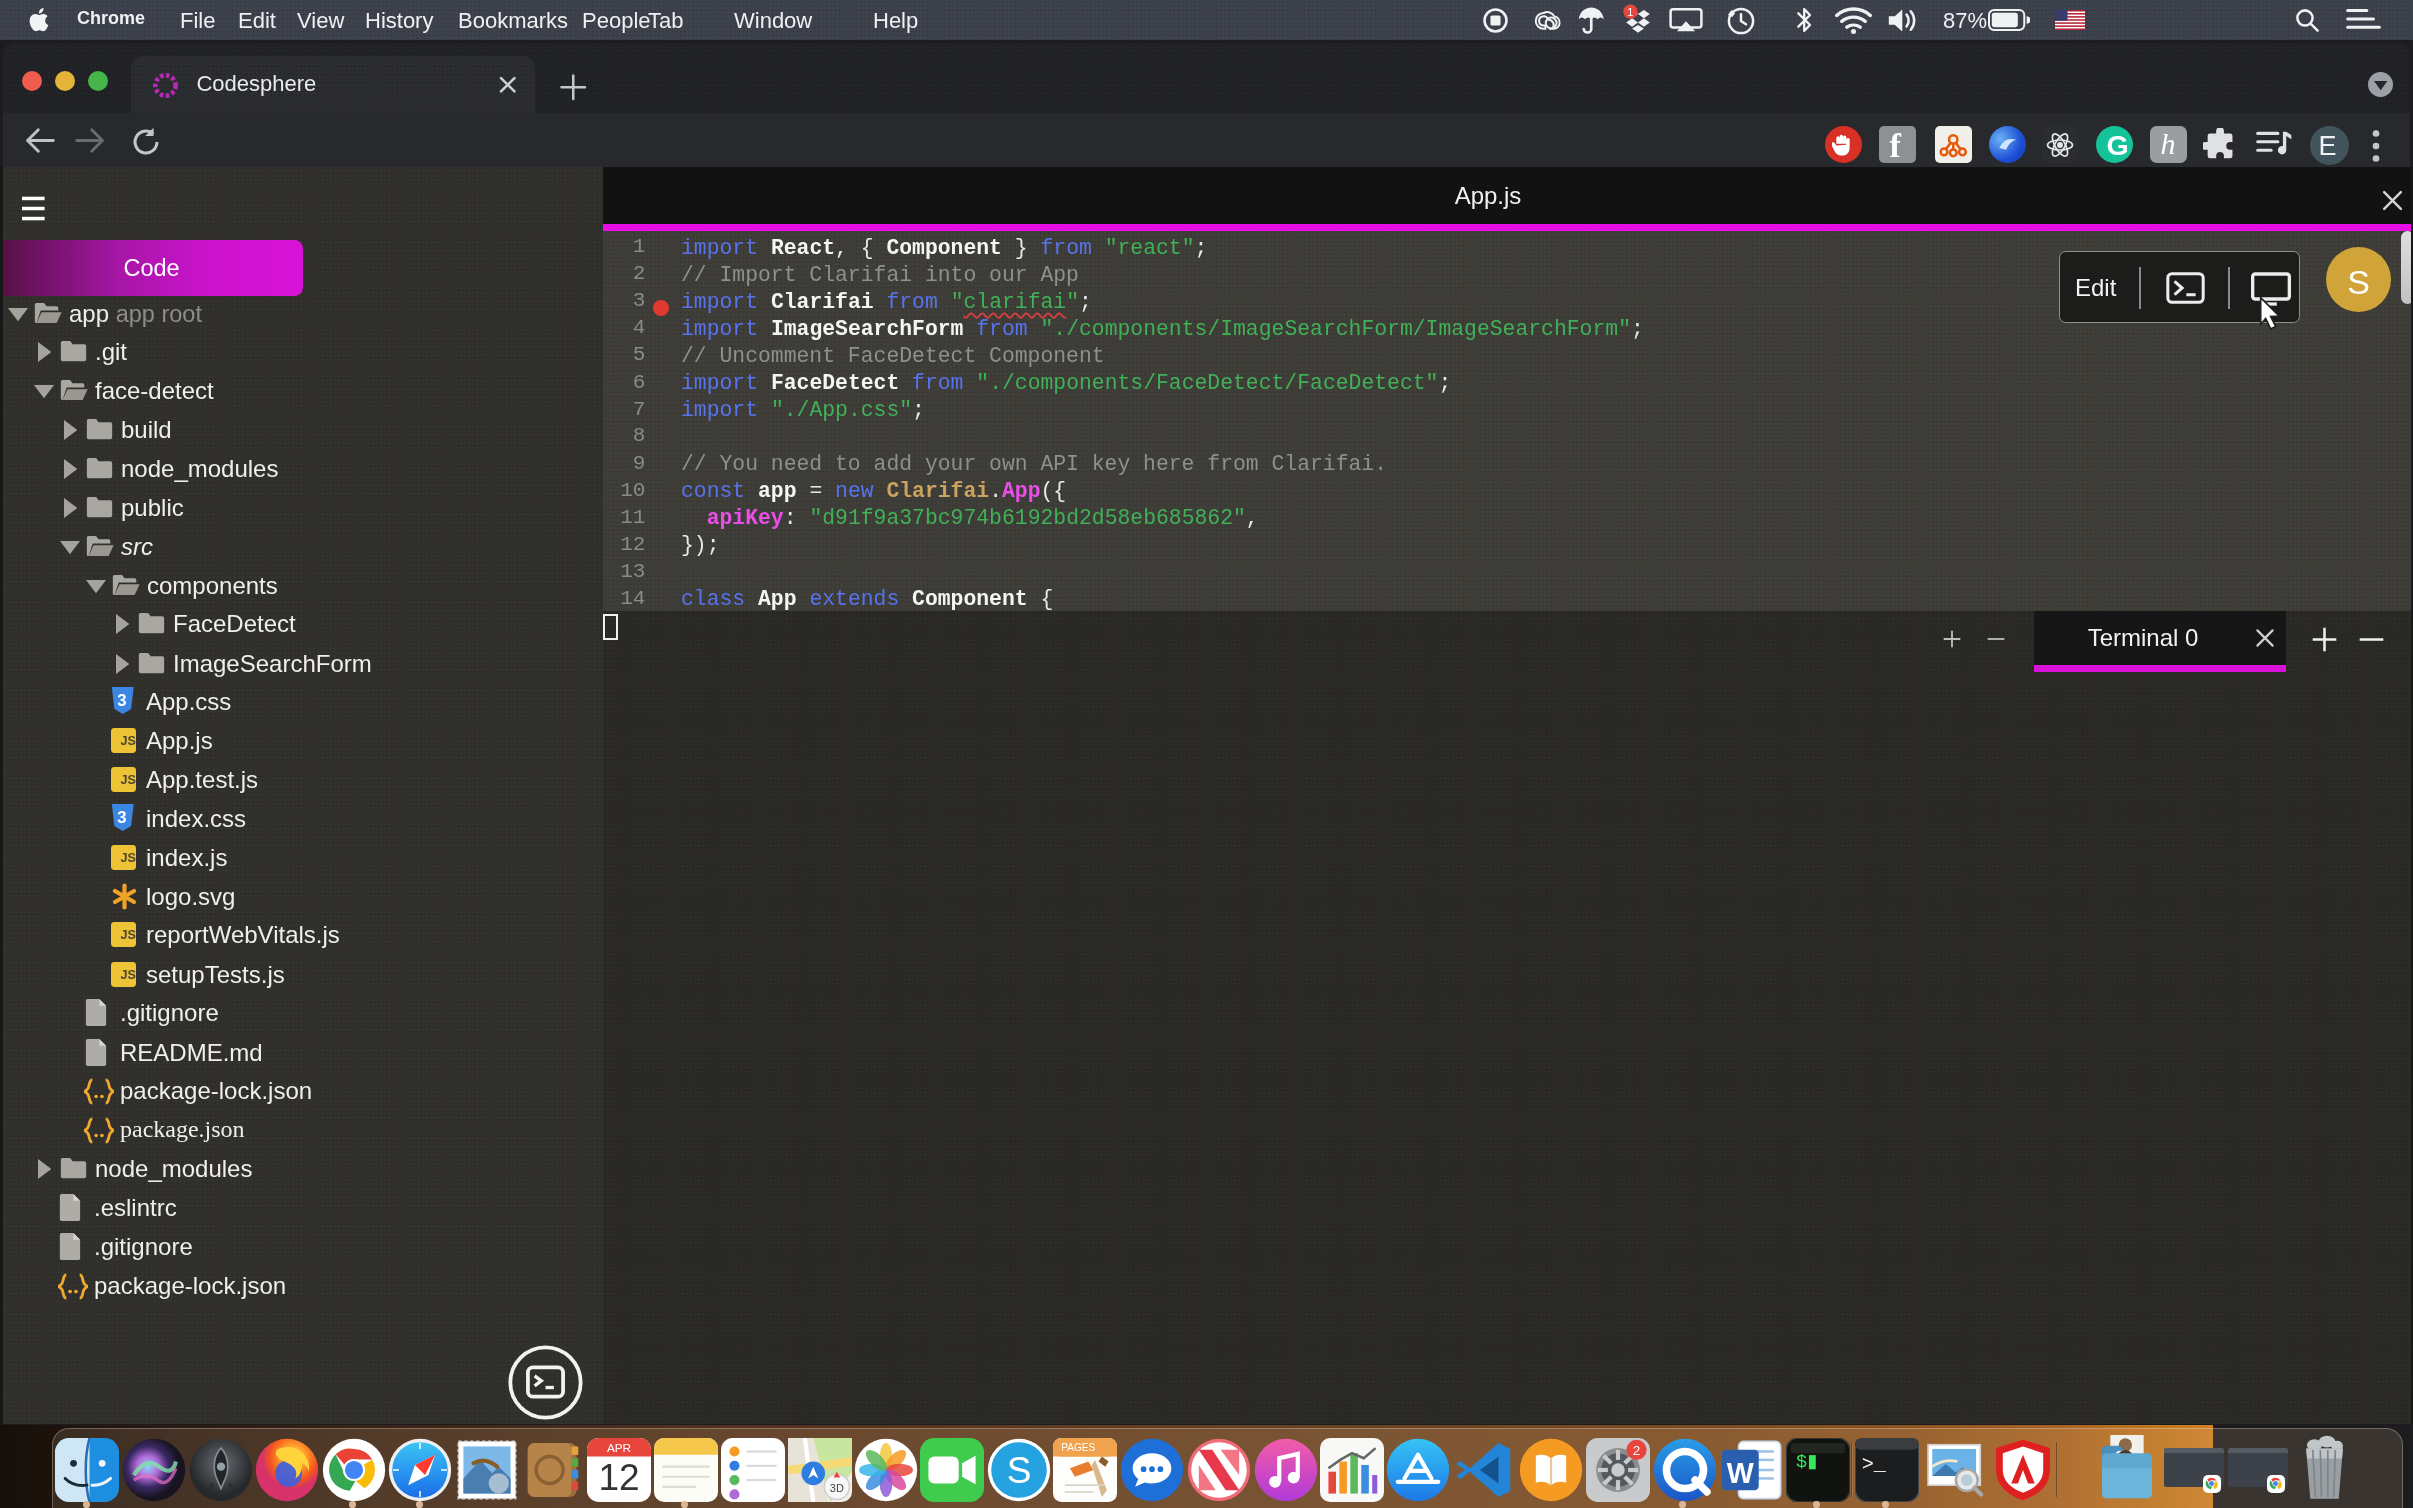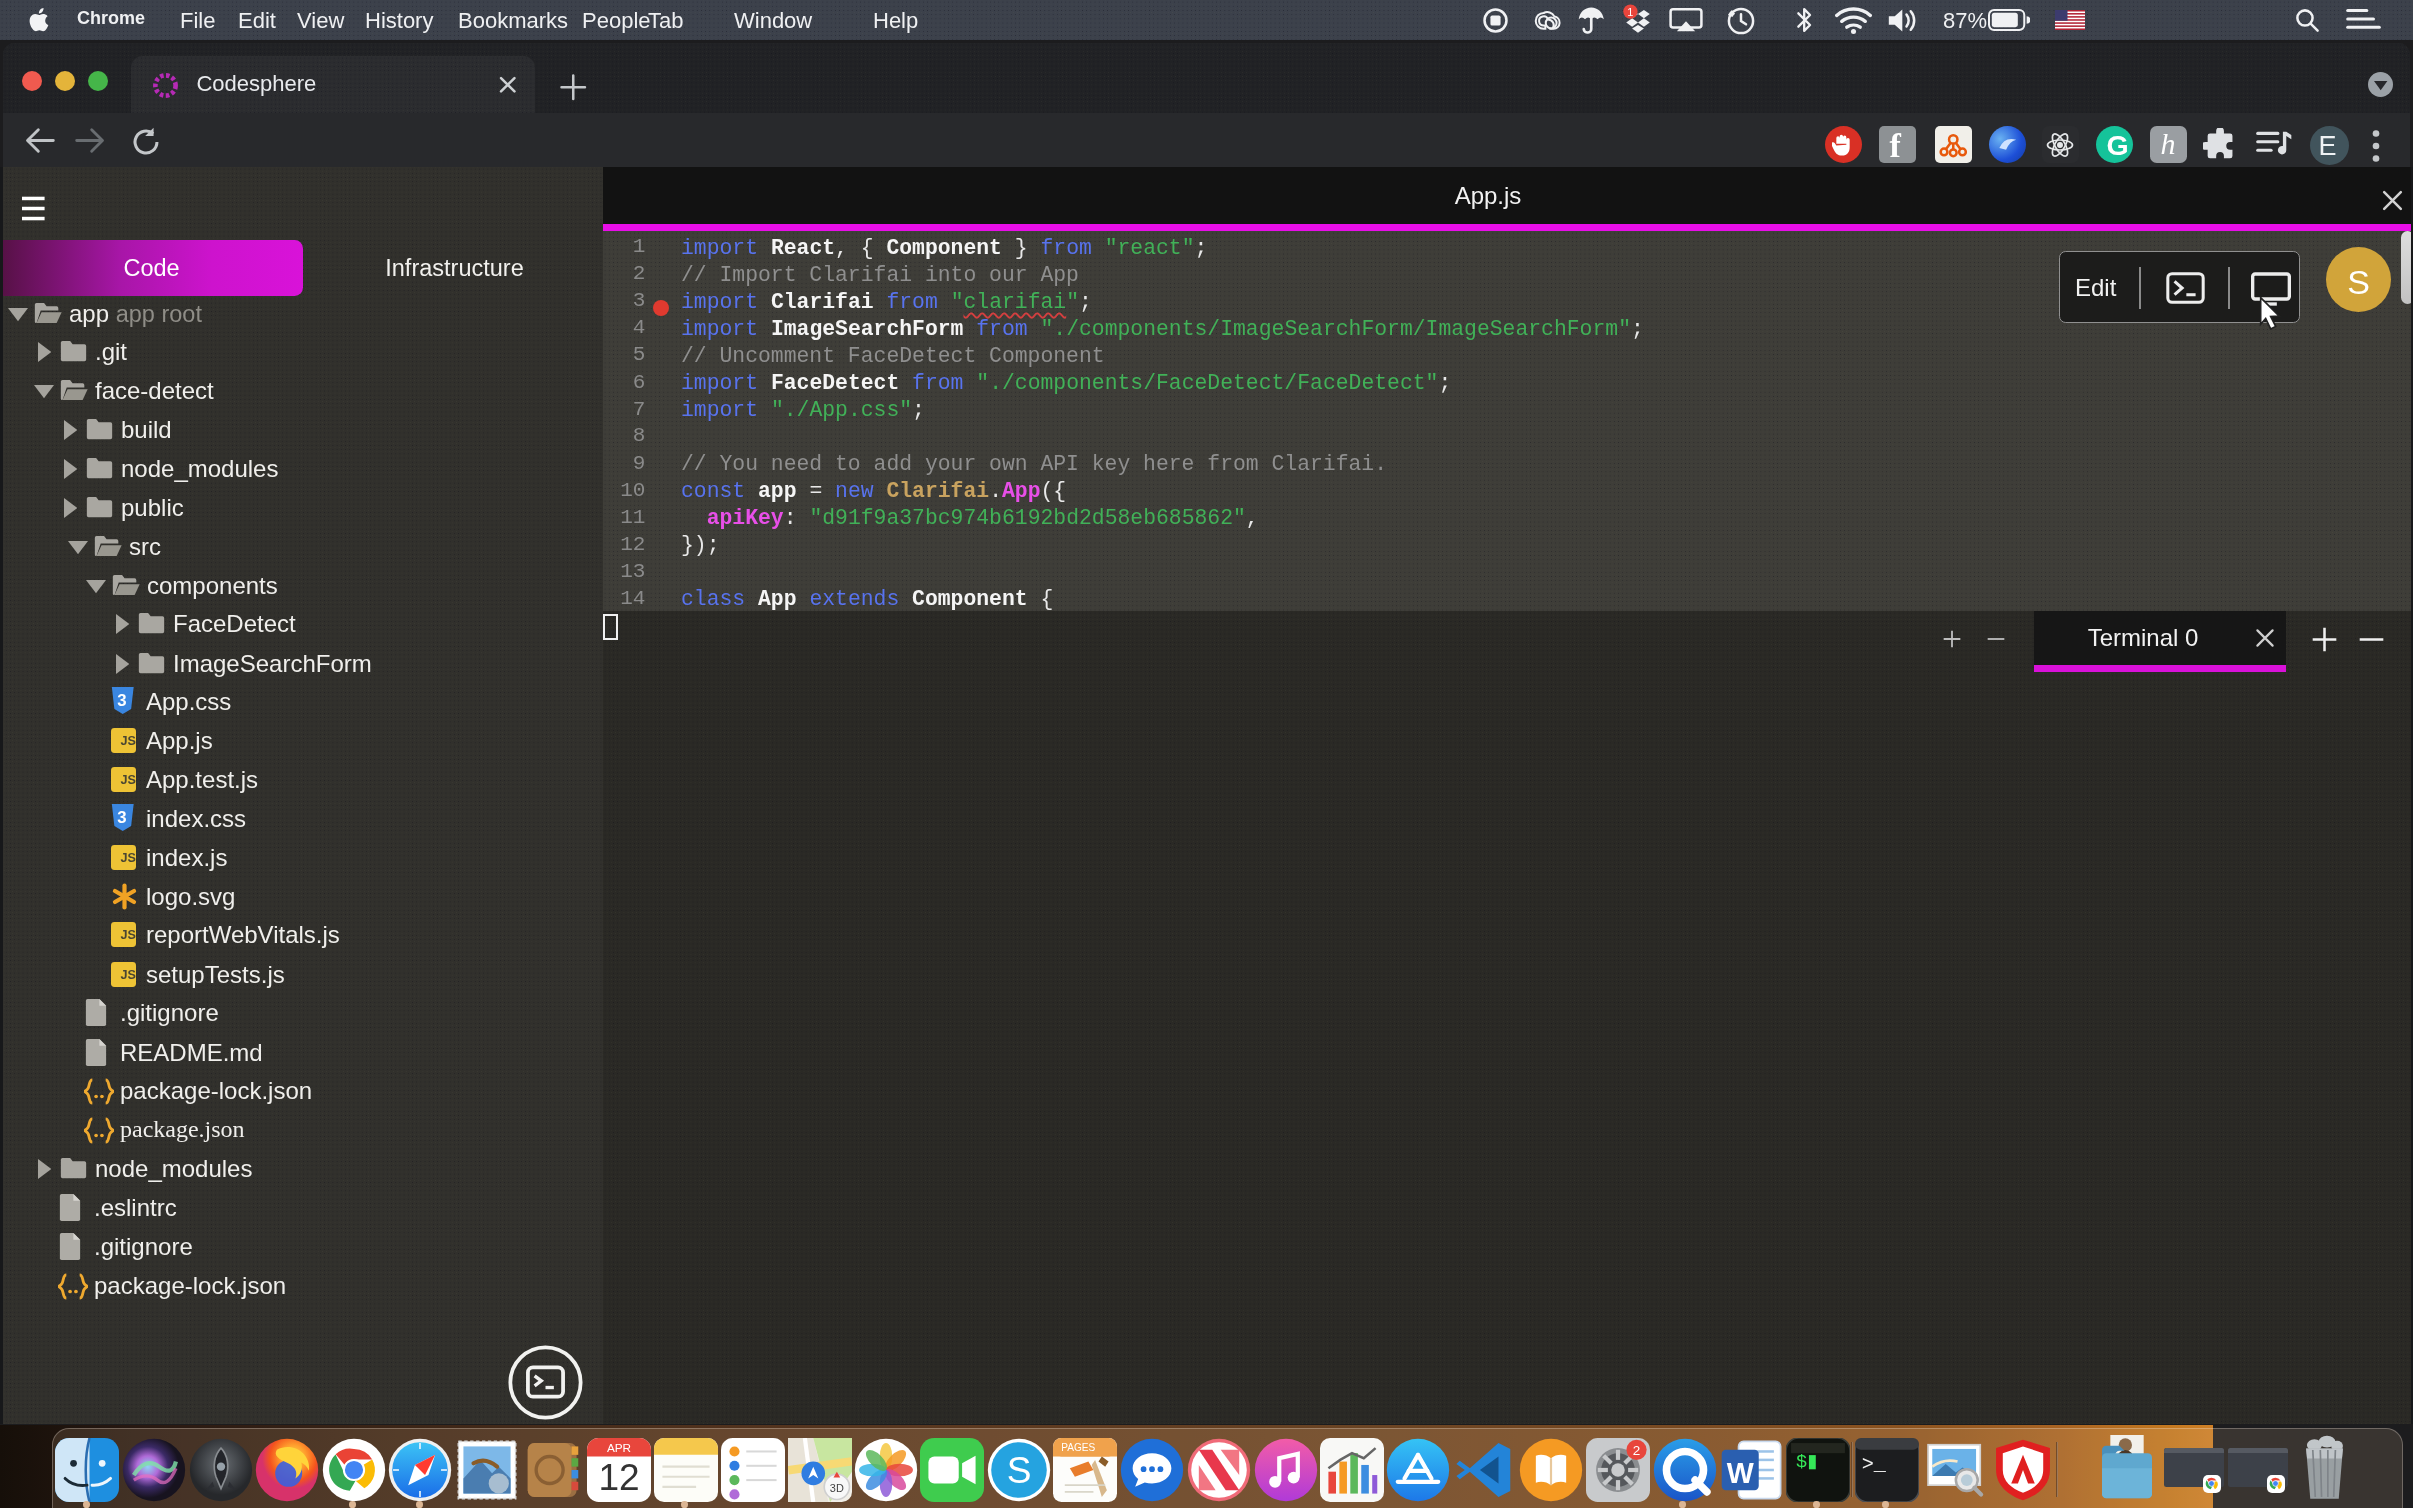--- a/index.html
+++ b/index.html
@@ -230,21 +230,20 @@
       <svg class="abs" style="left:22px;top:28px" width="22.6" height="27" viewBox="0 0 27 32">
           <g stroke="#fff" stroke-width="4.2">
             <line x1="0" y1="4" x2="27" y2="4"></line>
             <line x1="0" y1="16" x2="27" y2="16"></line>
             <line x1="0" y1="28" x2="27" y2="28"></line>
           </g>
         </svg>
       <div id="codebtn" class="abs">
           <div style="text-align:center;line-height:56px;font-size:23.5px;color:#fff;">Code</div>
         </div>
-      <div class="abs" style="left:303px;top:73px;width:303px;height:56px;text-align:center;line-height:56px;font-size:23.5px;color:#f2f1ee;">Infrastructure</div>
       <div id="tree">
       <div class="treerow" style="left:0;top:127px;width:607px;line-height:39px;">
             <svg class="abs" style="left:8.4px;top:14.2px" width="20" height="13.4" viewBox="0 0 24 16">
               <path fill="#a5a39d" d="M0 0h24L12 16z"></path>
             </svg>
             <svg class="abs" style="left:34px;top:8.4px" width="28.5" height="22" viewBox="0 0 34 26">
               <path fill="#a9a7a1" d="M1 3a2 2 0 0 1 2-2h9l3 4h12a2 2 0 0 1 2 2v3H8L3 25H2a1.5 1.5 0 0 1-1-1.5z"></path>
               <path fill="#99978f" d="M9 12h24l-6 13H3z"></path>
             </svg>
             <div class="abs" style="left:69px;top:0;">app<span style="color:#8f8d87;margin-left:6.7px;font-size:23.5px;">app root</span></div>
@@ -288,21 +287,21 @@
           </div>
       <div class="treerow" style="left:0;top:321px;width:607px;line-height:39px;">
             <svg class="abs" style="left:64px;top:10px" width="13.4" height="20" viewBox="0 0 16 24">
               <path fill="#a5a39d" d="M0 0l16 12L0 24z"></path>
             </svg>
             <svg class="abs" style="left:86px;top:8.4px" width="27" height="22" viewBox="0 0 32 26">
               <path fill="#a9a7a1" d="M1 3a2 2 0 0 1 2-2h9l3 4h14a2 2 0 0 1 2 2v16a2 2 0 0 1-2 2H3a2 2 0 0 1-2-2z"></path>
             </svg>
             <div class="abs" style="left:121px;top:0;">public</div>
           </div>
-      <div class="treerow" style="left:8px;top:360px;width:607px;line-height:39px;">
+      <div class="treerow" style="left:0;top:360px;width:607px;line-height:39px;font-style:italic;">
             <svg class="abs" style="left:60px;top:14.2px" width="20" height="13.4" viewBox="0 0 24 16">
               <path fill="#a5a39d" d="M0 0h24L12 16z"></path>
             </svg>
             <svg class="abs" style="left:86px;top:8.4px" width="28.5" height="22" viewBox="0 0 34 26">
               <path fill="#a9a7a1" d="M1 3a2 2 0 0 1 2-2h9l3 4h12a2 2 0 0 1 2 2v3H8L3 25H2a1.5 1.5 0 0 1-1-1.5z"></path>
               <path fill="#99978f" d="M9 12h24l-6 13H3z"></path>
             </svg>
             <div class="abs" style="left:121px;top:0;">src</div>
           </div>
       <div class="treerow" style="left:0;top:399px;width:607px;line-height:39px;">

